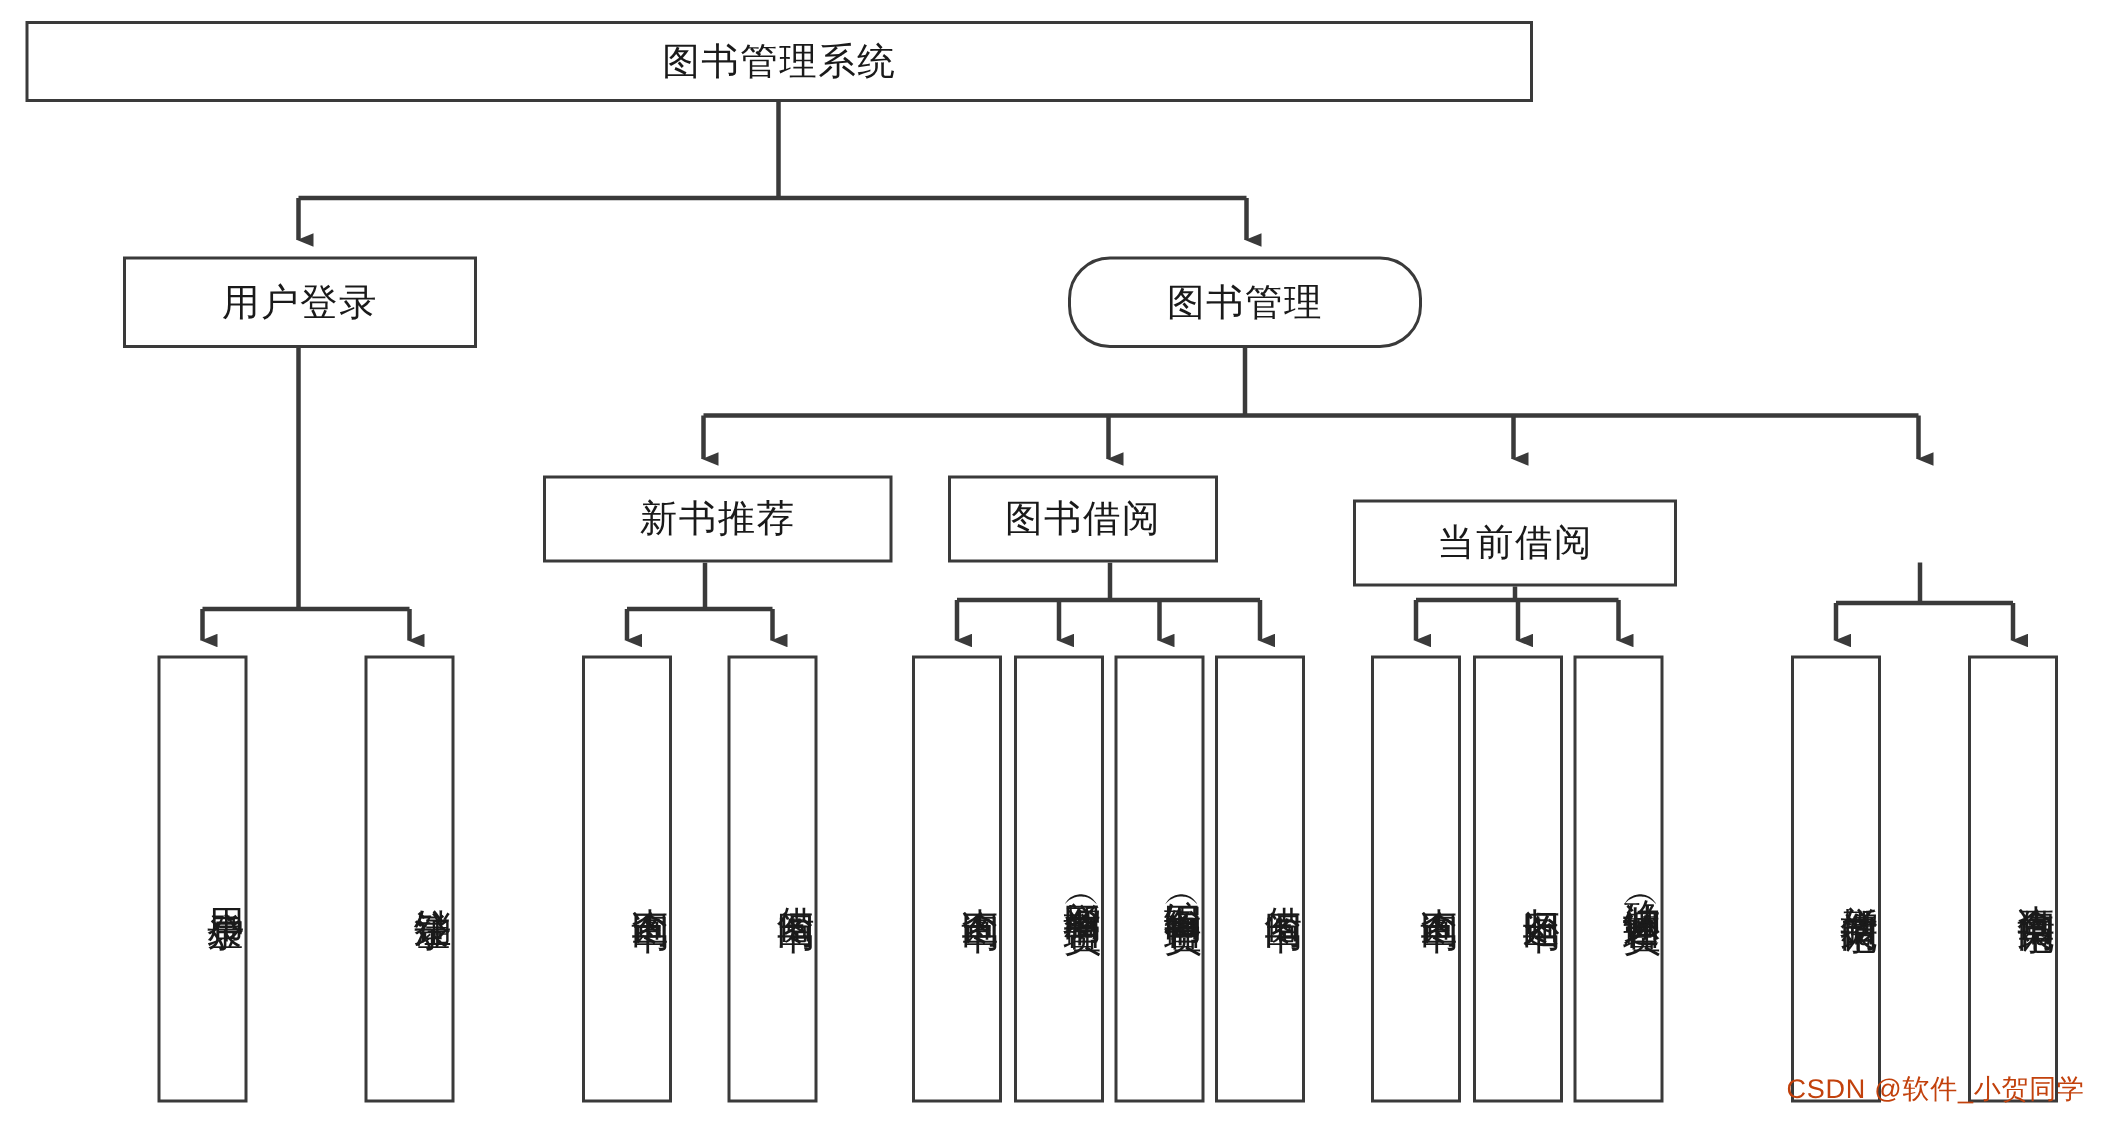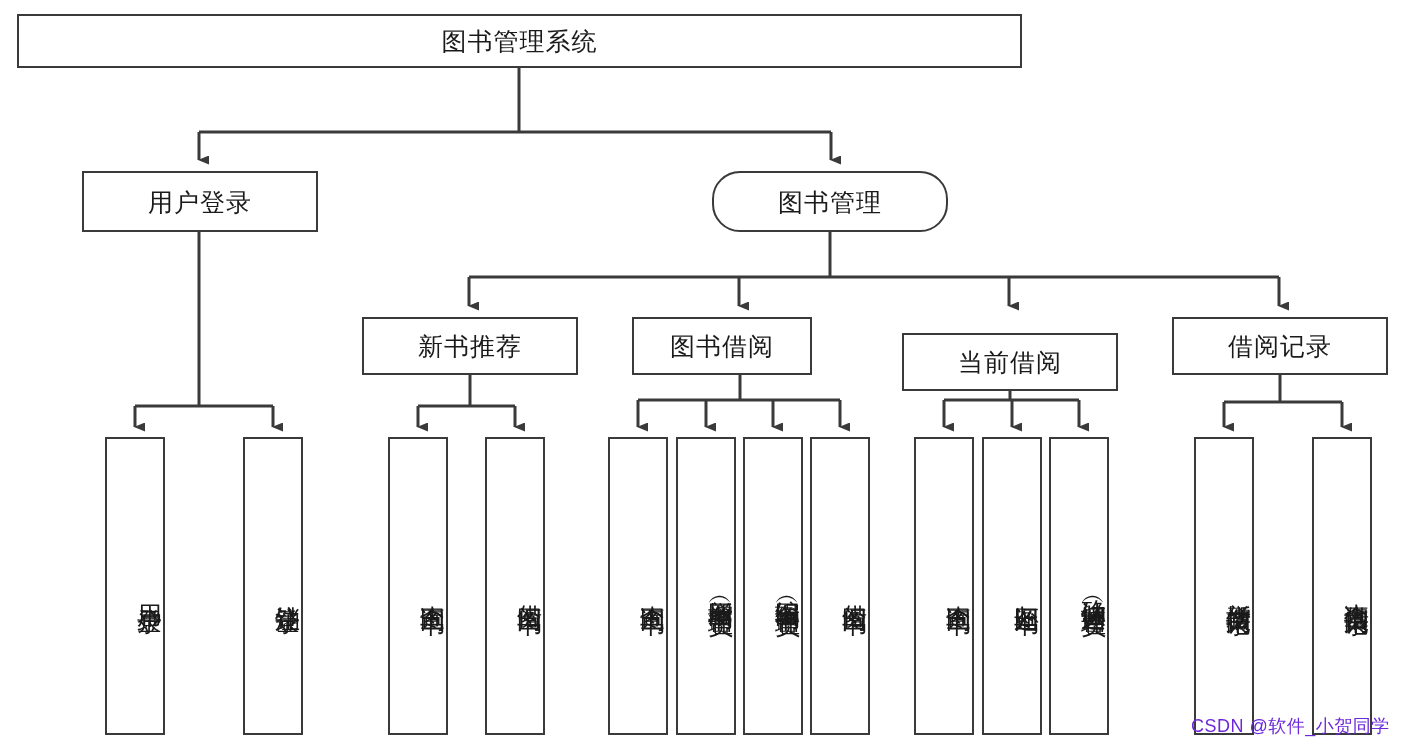--- a/index.html
+++ b/index.html
@@ -51,21 +51,21 @@
   .node.v .vtext {
     writing-mode: vertical-rl;
     text-orientation: upright;
     white-space: nowrap;
   }
   #watermark {
     position: absolute;
     left: 1191px;
     top: 714px;
     font-size: 18px;
-    color: #6d28d9;
+    color: #c2410c;
     white-space: nowrap;
     letter-spacing: 0.5px;
   }
 </style>
 </head>
 <body>
 
 <div id="canvas">
 
   <svg id="wires" viewBox="0 0 1405 747" xmlns="http://www.w3.org/2000/svg">
@@ -124,31 +124,28 @@
     <span>图书管理系统</span>
   </div>
 
   <div class="node h" style="left:82px; top:171px; width:236px; height:61px;">
     <span>用户登录</span>
   </div>
   <div class="node h" style="left:712px; top:171px; width:236px; height:61px;border-radius:28px;">
     <span>图书管理</span>
   </div>
 
-  <div class="node h" style="left:362px; top:317px; width:216px; height:58px;">
+  <div class="node h" style="left:362px; top:317px; width:233px; height:58px;">
     <span>新书推荐</span>
   </div>
   <div class="node h" style="left:632px; top:317px; width:180px; height:58px;">
     <span>图书借阅</span>
   </div>
   <div class="node h" style="left:902px; top:317px; width:216px; height:58px;margin-top:16px;">
     <span>当前借阅</span>
-  </div>
-  <div class="node h" style="left:1172px; top:317px; width:216px; height:58px;">
-    <span>借阅记录</span>
   </div>
 
   <div class="node v" style="left:105px; top:437px; width:60px; height:298px;">
     <span class="vtext">用户登录</span>
   </div>
   <div class="node v" style="left:243px; top:437px; width:60px; height:298px;">
     <span class="vtext">注销登录</span>
   </div>
 
   <div class="node v" style="left:388px; top:437px; width:60px; height:298px;">

